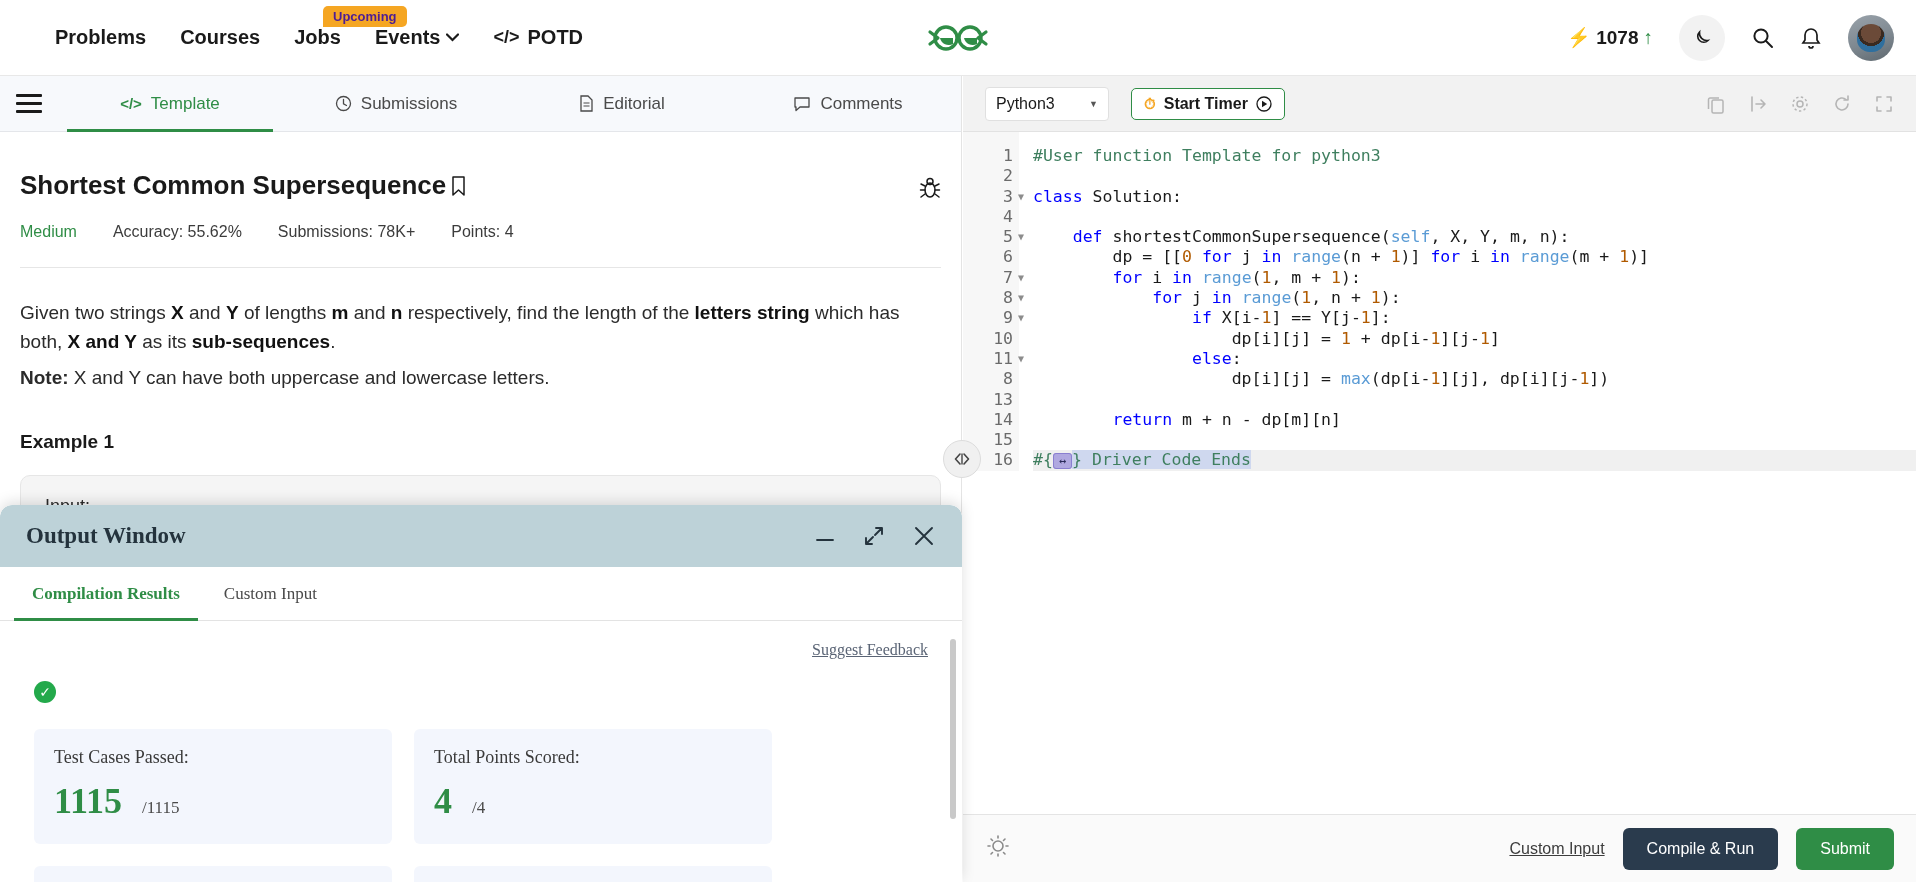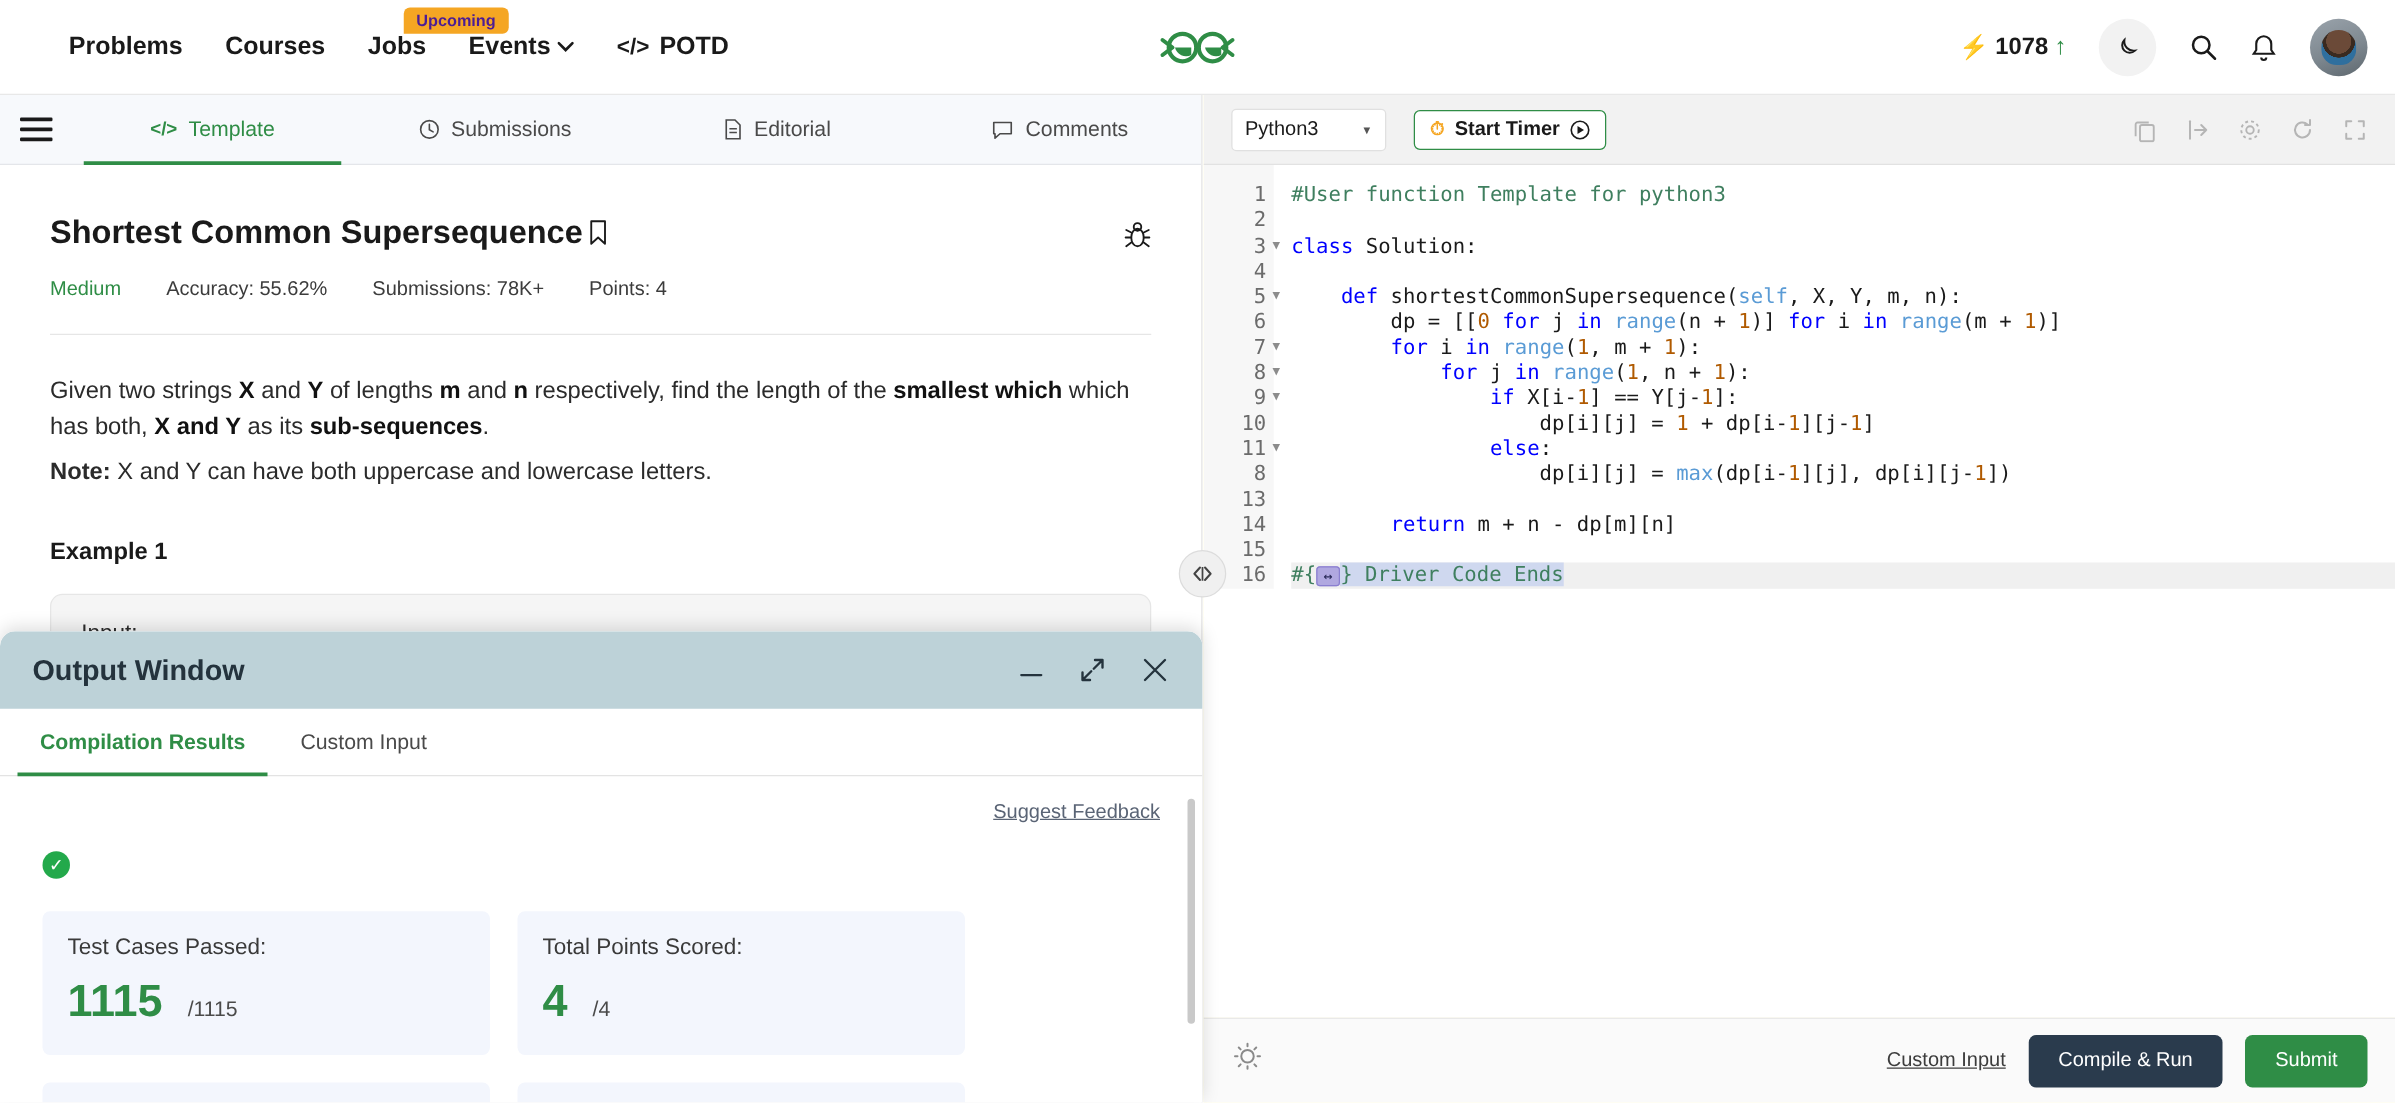--- a/index.html
+++ b/index.html
@@ -73,21 +73,21 @@
   .tab {
     display: flex; align-items: center; justify-content: center; gap: 9px;
     font-size: 17px; color: #4a4a4a; cursor: pointer; position: relative;
     min-width: 226px; padding: 0 12px;
   }
   .tab.active { color: #2f8d46; font-weight: normal; }
   .tab.active::after {
     content:""; position: absolute; bottom: -1px; left: 10px; right: 10px;
     height: 3px; background: #2f8d46;
   }
-  .prob-body { padding: 0 40px; margin-top: 38px; }
+  .prob-body { padding: 0 20px; margin-top: 38px; }
   .prob-title-row {
     display: flex; align-items: flex-start; justify-content: space-between;
     margin-top: 36px;
   }
   .prob-title {
     font-size: 26px; font-weight: bold; color: #1a1a1a;
     display: flex; align-items: center; gap: 4px;
   }
   .meta-row { display: flex; align-items: center; gap: 36px; margin-top: 22px; font-size: 16px; color: #3c3c3c; }
   .meta-diff { color: #2f8d46; }
@@ -161,21 +161,21 @@
     border-radius: 6px; height: 42px; padding: 16px 24px; font-size: 16px;
     display: flex; align-items: center; justify-content: center; cursor: pointer; border: none; color: #fff;
   }
   .btn-dark { background: #2a3b4d; }
   .btn-green { background: #2f8d46; }
 
   
   .output-window {
     position: absolute; left: 0; top: 505px; width: 962px; height: 377px;
     background: #fff; border-radius: 12px 12px 0 0;
-    box-shadow: 0 -3px 14px rgba(0,0,0,0.13); overflow: hidden; z-index: 60;
+    box-shadow: 0 -3px 14px rgba(0,0,0,0.13); overflow: hidden; z-index: 60; font-family: Liberation Serif, serif;
   }
   .ow-header {
     height: 62px; background: #bdd2d8; display: flex; align-items: center;
     padding: 0 26px; border-radius: 12px 12px 0 0;
   }
   .ow-title { font-size: 23px; font-weight: bold; color: #24333d; }
   .ow-controls { margin-left: auto; display: flex; align-items: center; gap: 26px; color: #24333d; cursor: pointer; }
   .ow-tabs {
     height: 54px; border-bottom: 1px solid #e3e3e3; display: flex; align-items: center;
     padding: 0 0 0 14px; gap: 8px;
@@ -327,21 +327,21 @@
       </div>
 
       <div class="meta-row">
         <span class="meta-diff">Medium</span>
         <span>Accuracy: 55.62%</span>
         <span>Submissions: 78K+</span>
         <span>Points: 4</span>
       </div>
       <div class="divider"></div>
 
-      <p class="prob-text"><span>Given two strings </span><b>X</b><span> and </span><b>Y</b><span> of lengths </span><b>m</b><span> and </span><b>n</b><span> respectively, find the length of the </span><b>smallest which</b><span> which has both, </span><b>X and Y</b><span> as its </span><b>sub-sequences</b><span>.</span></p>
+      <p class="prob-text"><span>Given two strings </span><b>X</b><span> and </span><b>Y</b><span> of lengths </span><b>m</b><span> and </span><b>n</b><span> respectively, find the length of the </span><b>letters string</b><span> which has both, </span><b>X and Y</b><span> as its </span><b>sub-sequences</b><span>.</span></p>
 
       <p class="note-line"><b>Note:</b><span> X and Y can have both uppercase and lowercase letters.</span></p>
 
       <div class="example-h">Example 1</div>
       <div class="example-box">
         <div class="lbl">Input:</div>
         <div>&nbsp;</div>
       </div>
     </div>
   </div>

